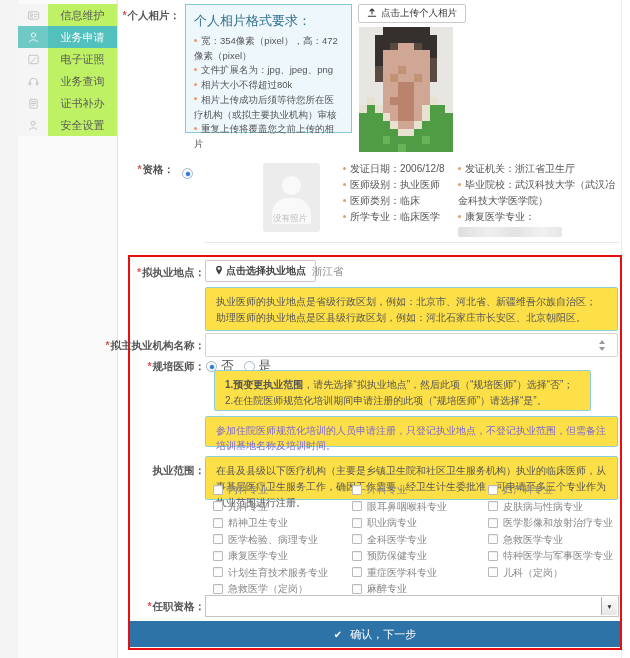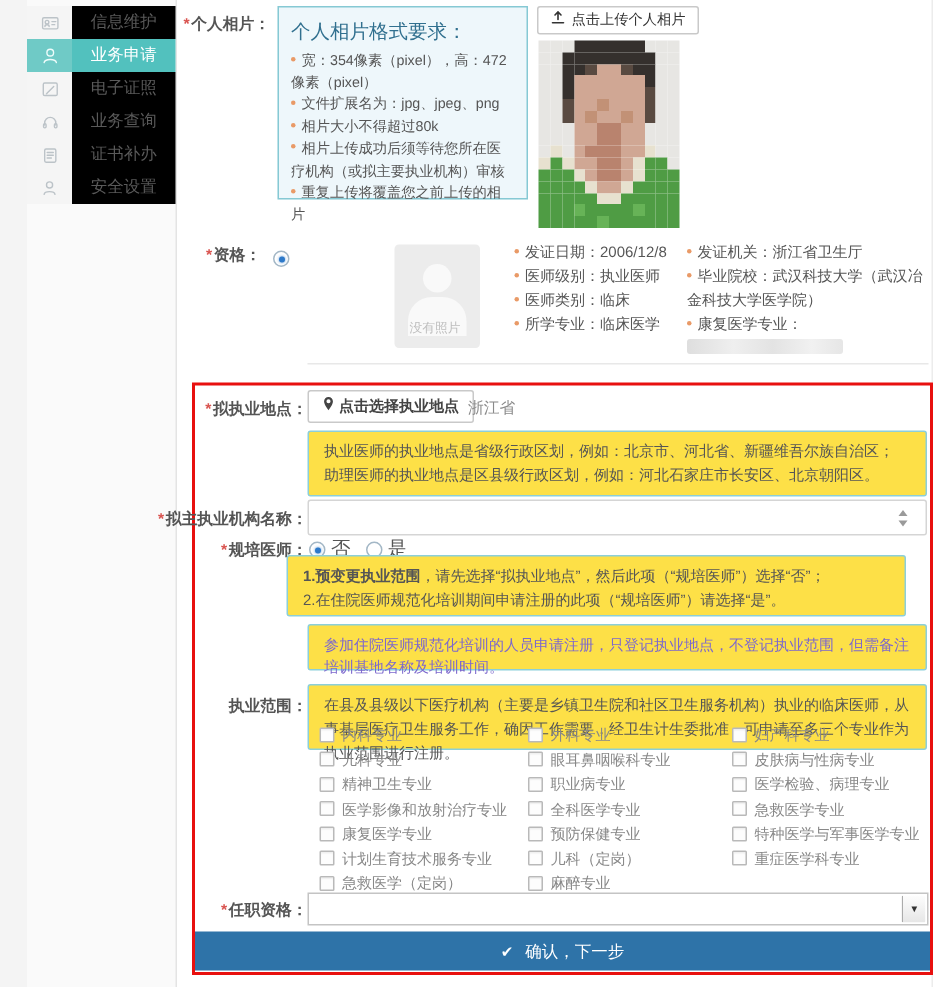--- a/index.html
+++ b/index.html
@@ -6,21 +6,21 @@
   html,body{background:#fff;}
   body{width:630px;height:658px;font-family:"Liberation Sans","DejaVu Sans",sans-serif;position:relative;overflow:hidden;}
 
   
   .left-strip{position:absolute;left:0;top:0;width:18px;height:658px;background:#f4f4f4;}
   .sidebar{position:absolute;left:18px;top:0;width:100px;height:658px;background:#fafafa;border-right:1px solid #e4e4e4;}
   .menu{position:absolute;left:0;top:4px;width:100%;}
   .menu-row{display:flex;align-items:center;height:22px;cursor:pointer;}
   .menu-ico{width:30px;height:22px;background:#f5f5f5;display:flex;align-items:center;justify-content:center;color:#bcc3c8;}
   .menu-ico svg{width:13px;height:13px;fill:none;stroke:currentColor;stroke-width:1;stroke-linecap:round;stroke-linejoin:round;}
-  .menu-lbl{flex:1;background:#000000;height:22px;line-height:22px;text-align:center;font-size:11px;color:#5a5a5a;}
+  .menu-lbl{flex:1;background:#bef264;height:22px;line-height:22px;text-align:center;font-size:11px;color:#5a5a5a;}
   .menu-row.active .menu-ico{background:#6fcac6;color:#eefcfb;}
   .menu-row.active .menu-lbl{background:#52c1be;color:#fff;}
 
   
   .content{position:absolute;left:118px;top:0;width:504px;height:658px;background:#fff;border-right:1px solid #ececec;}
   .c-label,.rb-label{position:absolute;transform:translateX(-100%);white-space:nowrap;font-size:10.5px;font-weight:bold;color:#555;}
   .star{color:#d9534f;margin-right:1px;}
 
   .req-box{position:absolute;left:67px;top:4px;width:167px;height:129px;background:#eef7fb;border:1px solid #86c9d4;padding:7px 8px;}
   .req-title{font-size:13px;color:#31708f;margin-bottom:4px;}
@@ -407,21 +407,21 @@
     <div class="rb-label" style="left:75px;top:82px;"><span class="star">*</span><span>拟主执业机构名称：</span></div>
     <input class="org-input" value="" style="">
     <span class="stepper">
         <i class="up"></i>
         <i class="dn"></i>
       </span>
 
     <div class="rb-label" style="left:75px;top:103px;"><span class="star">*</span><span>规培医师：</span></div>
     <div class="trainee-radios" id="trainee-radios"><span class="opt"><span class="radio on"></span> <span>否</span></span><span class="opt"><span class="radio"></span> <span>是</span></span></div>
 
-    <div class="info-box" style="left:61px;top:113px;width:413px;height:41px;line-height:1.55;">
+    <div class="info-box" style="left:84px;top:113px;width:377px;height:41px;line-height:1.55;">
       <div><b>1.预变更执业范围</b><span>，请先选择“拟执业地点”，然后此项（“规培医师”）选择“否”；</span></div>
       <div>2.在住院医师规范化培训期间申请注册的此项（“规培医师”）请选择“是”。</div>
     </div>
 
     <div class="info-box purple" style="left:75px;top:159px;width:413px;height:31px;line-height:1.5;">
       <span>参加住院医师规范化培训的人员申请注册，只登记执业地点，不登记执业范围，但需备注培训基地名称及培训时间。</span>
     </div>
 
     <div class="rb-label" style="left:75px;top:207px;"><span>执业范围：</span></div>
     <div class="info-box" style="left:75px;top:199px;width:413px;height:44px;">
@@ -430,30 +430,30 @@
 
     <div class="cb-grid" id="scope-grid">
         <span class="cb"><span class="cb-box"></span><span>内科专业</span></span>
         <span class="cb"><span class="cb-box"></span><span>外科专业</span></span>
         <span class="cb"><span class="cb-box"></span><span>妇产科专业</span></span>
         <span class="cb"><span class="cb-box"></span><span>儿科专业</span></span>
         <span class="cb"><span class="cb-box"></span><span>眼耳鼻咽喉科专业</span></span>
         <span class="cb"><span class="cb-box"></span><span>皮肤病与性病专业</span></span>
         <span class="cb"><span class="cb-box"></span><span>精神卫生专业</span></span>
         <span class="cb"><span class="cb-box"></span><span>职业病专业</span></span>
+        <span class="cb"><span class="cb-box"></span><span>医学影像和放射治疗专业</span></span>
         <span class="cb"><span class="cb-box"></span><span>医学检验、病理专业</span></span>
-        <span class="cb"><span class="cb-box"></span><span>医学影像和放射治疗专业</span></span>
         <span class="cb"><span class="cb-box"></span><span>全科医学专业</span></span>
         <span class="cb"><span class="cb-box"></span><span>急救医学专业</span></span>
         <span class="cb"><span class="cb-box"></span><span>康复医学专业</span></span>
         <span class="cb"><span class="cb-box"></span><span>预防保健专业</span></span>
         <span class="cb"><span class="cb-box"></span><span>特种医学与军事医学专业</span></span>
         <span class="cb"><span class="cb-box"></span><span>计划生育技术服务专业</span></span>
+        <span class="cb"><span class="cb-box"></span><span>重症医学科专业</span></span>
         <span class="cb"><span class="cb-box"></span><span>儿科（定岗）</span></span>
-        <span class="cb"><span class="cb-box"></span><span>重症医学科专业</span></span>
         <span class="cb"><span class="cb-box"></span><span>急救医学（定岗）</span></span>
         <span class="cb"><span class="cb-box"></span><span>麻醉专业</span></span>
       </div>
 
     <div class="rb-label" style="left:75px;top:343px;"><span class="star">*</span><span>任职资格：</span></div>
     <div class="select">
       <span class="sel-arrow">▼</span>
     </div>
 
     <button class="confirm">

